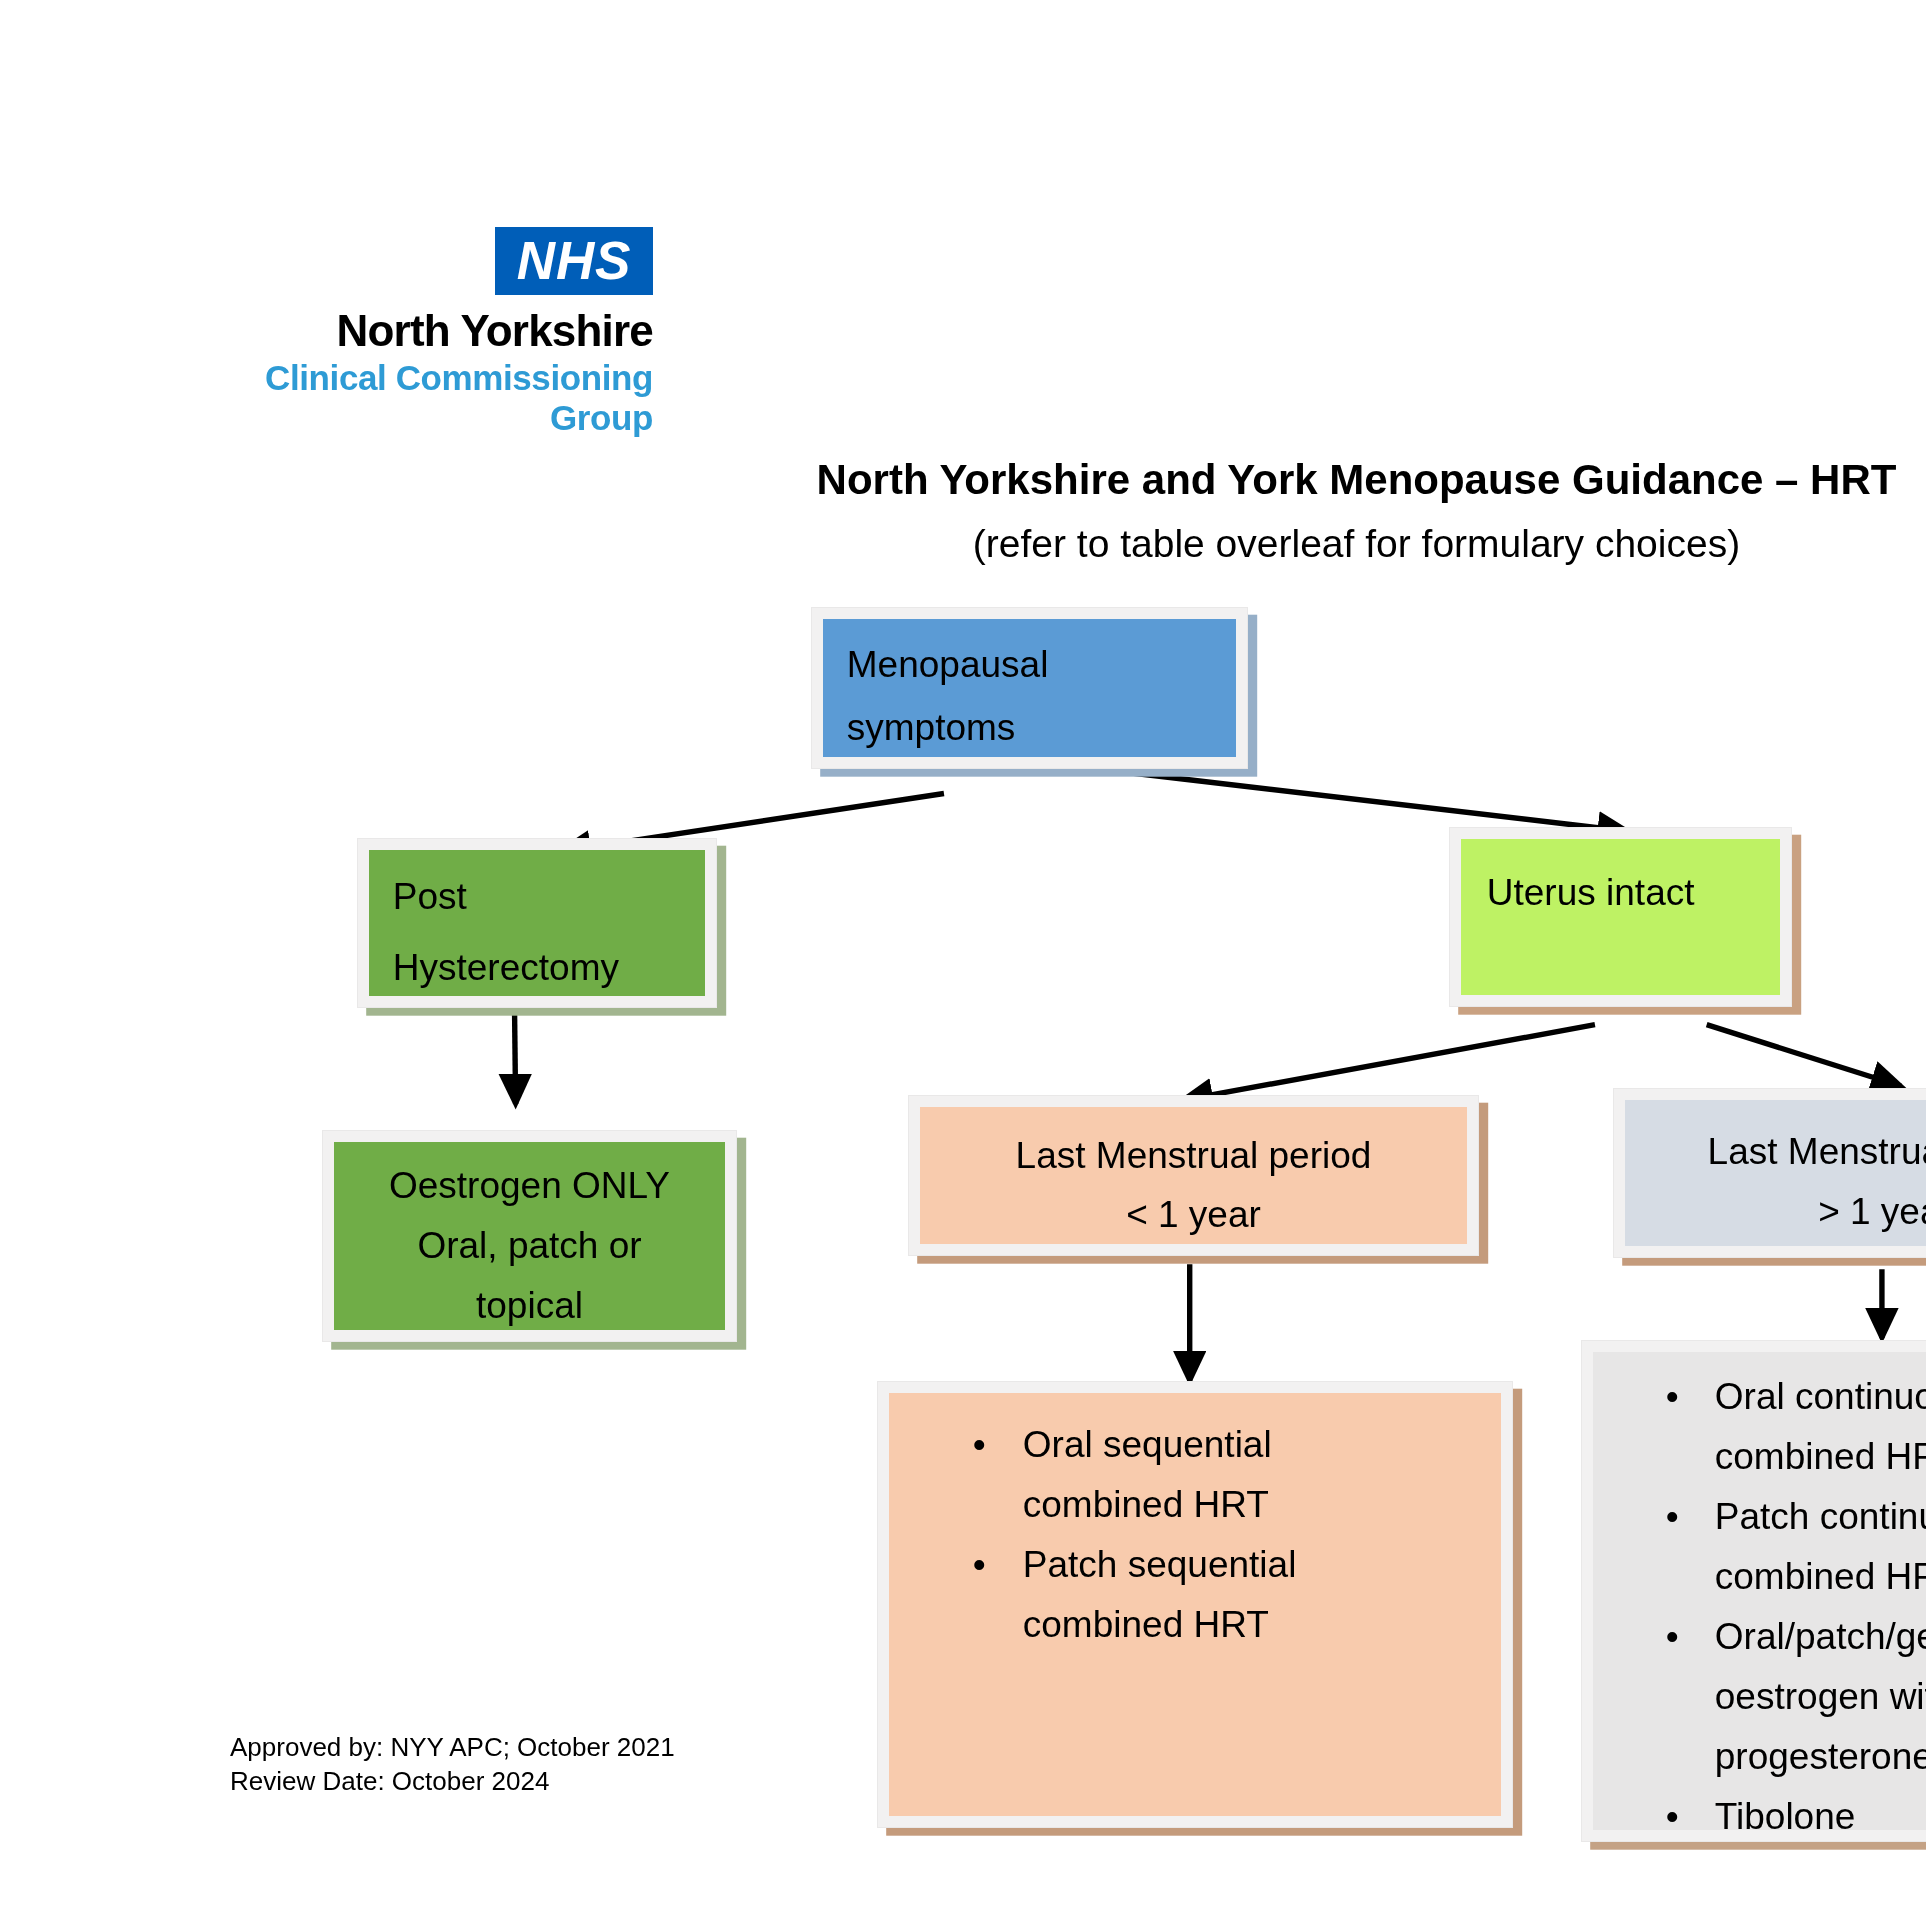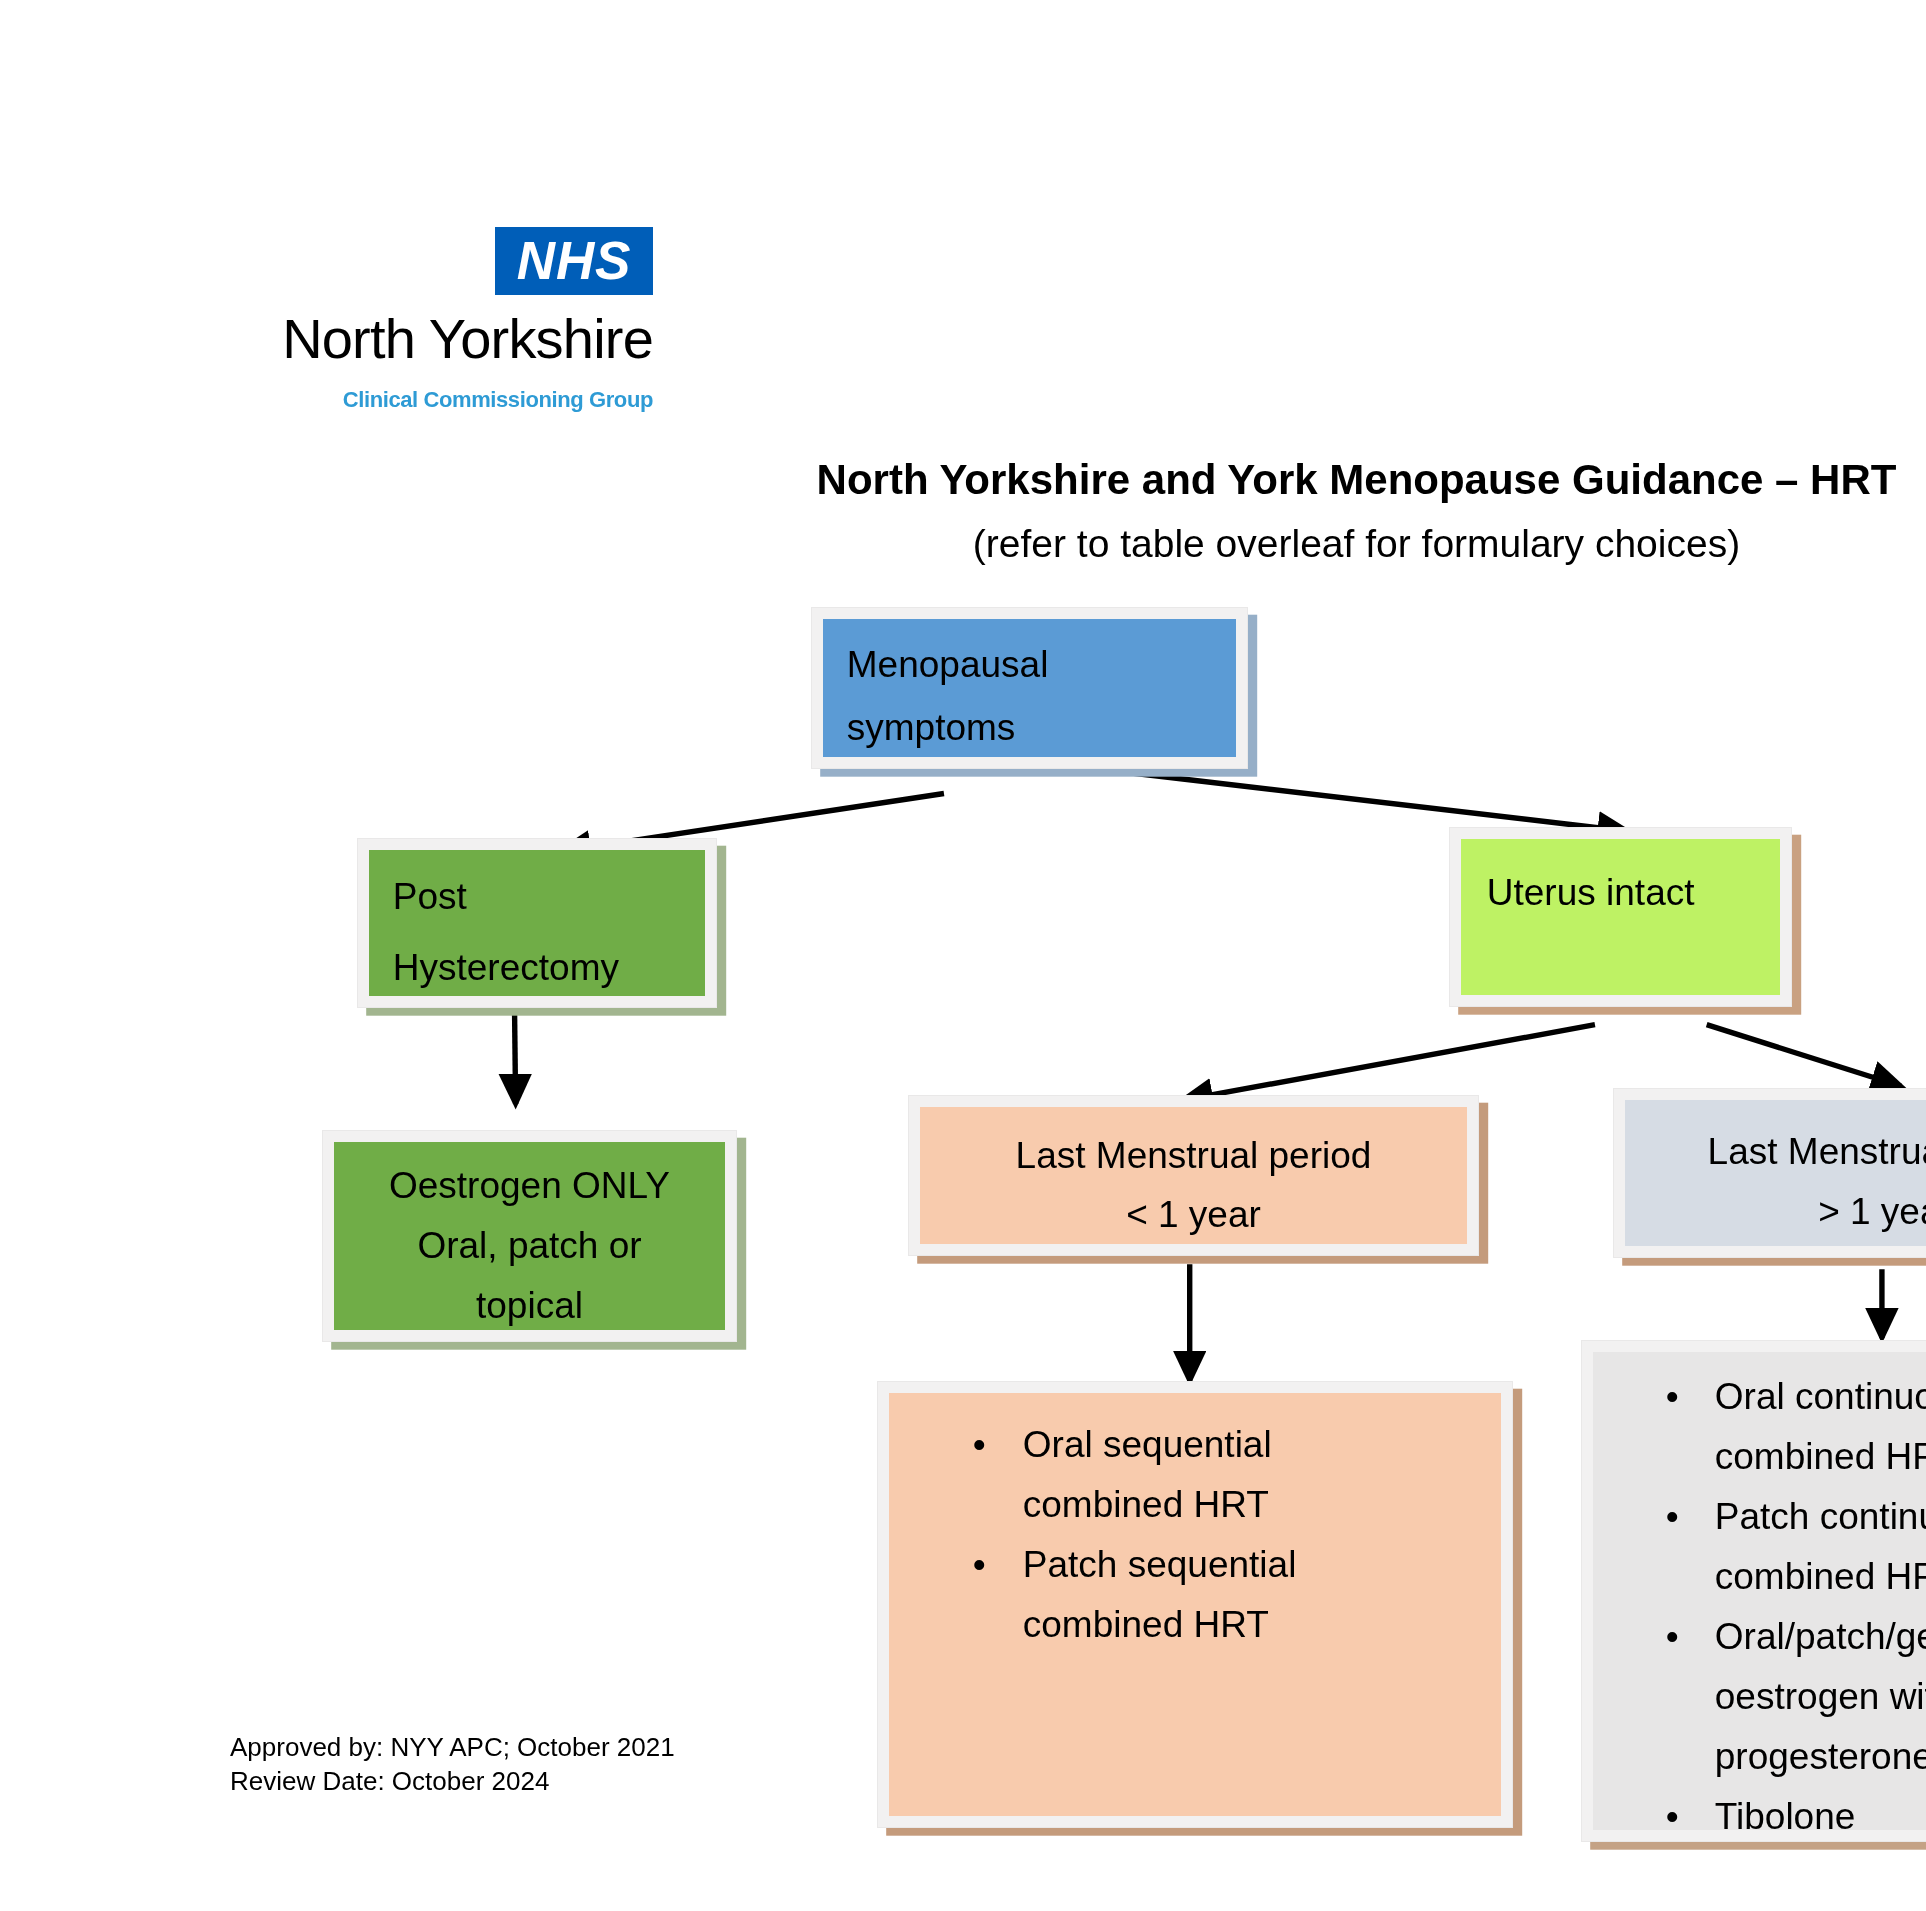--- a/index.html
+++ b/index.html
@@ -7,22 +7,22 @@
     position:relative; width:2703px; height:1911px; background:#ffffff;
     font-family:"Liberation Sans", sans-serif; color:#000; overflow:hidden;
   }
   
   .logo-left { position:absolute; left:227px; top:227px; width:426px; text-align:right; }
   .nhs-box {
     display:inline-block; text-align:center; color:#fff;
     font-weight:bold; font-style:italic; letter-spacing:0.8px;
   }
   .nhs-box.big   { width:158px; height:68px; line-height:68px; font-size:53px; }
-  .logo-org-left { font-size:56px; font-weight:normal; margin-top:10.8px; letter-spacing:-0.8px; }
-  .logo-sub-left { font-size:22px;  font-weight:bold; margin-top:16px; letter-spacing:-0.4px; }
+  .logo-org-left { font-size:44px; font-weight:bold; margin-top:10.8px; letter-spacing:-0.8px; }
+  .logo-sub-left { font-size:35px;  font-weight:bold; margin-top:2px; letter-spacing:-0.4px; }
   
   .title-block { position:absolute; left:767px; top:455px; width:1179px; text-align:center; }
   .title-main { font-size:42px; font-weight:bold; line-height:1.2; }
   .title-sub  { font-size:39px; font-weight:normal; line-height:1.2; margin-top:15.4px; }
   
   .node { position:absolute; background:#F2F1F1; border:0.8px solid #E9E8E8; }
   .node .fill { position:absolute; left:10.8px; top:10.8px; right:10.8px; bottom:10.8px; }
   .node .content { font-size:37px; white-space:pre-line; }
   
   #node-menopausal { left:811px; top:607px; width:435px; height:160px; }

